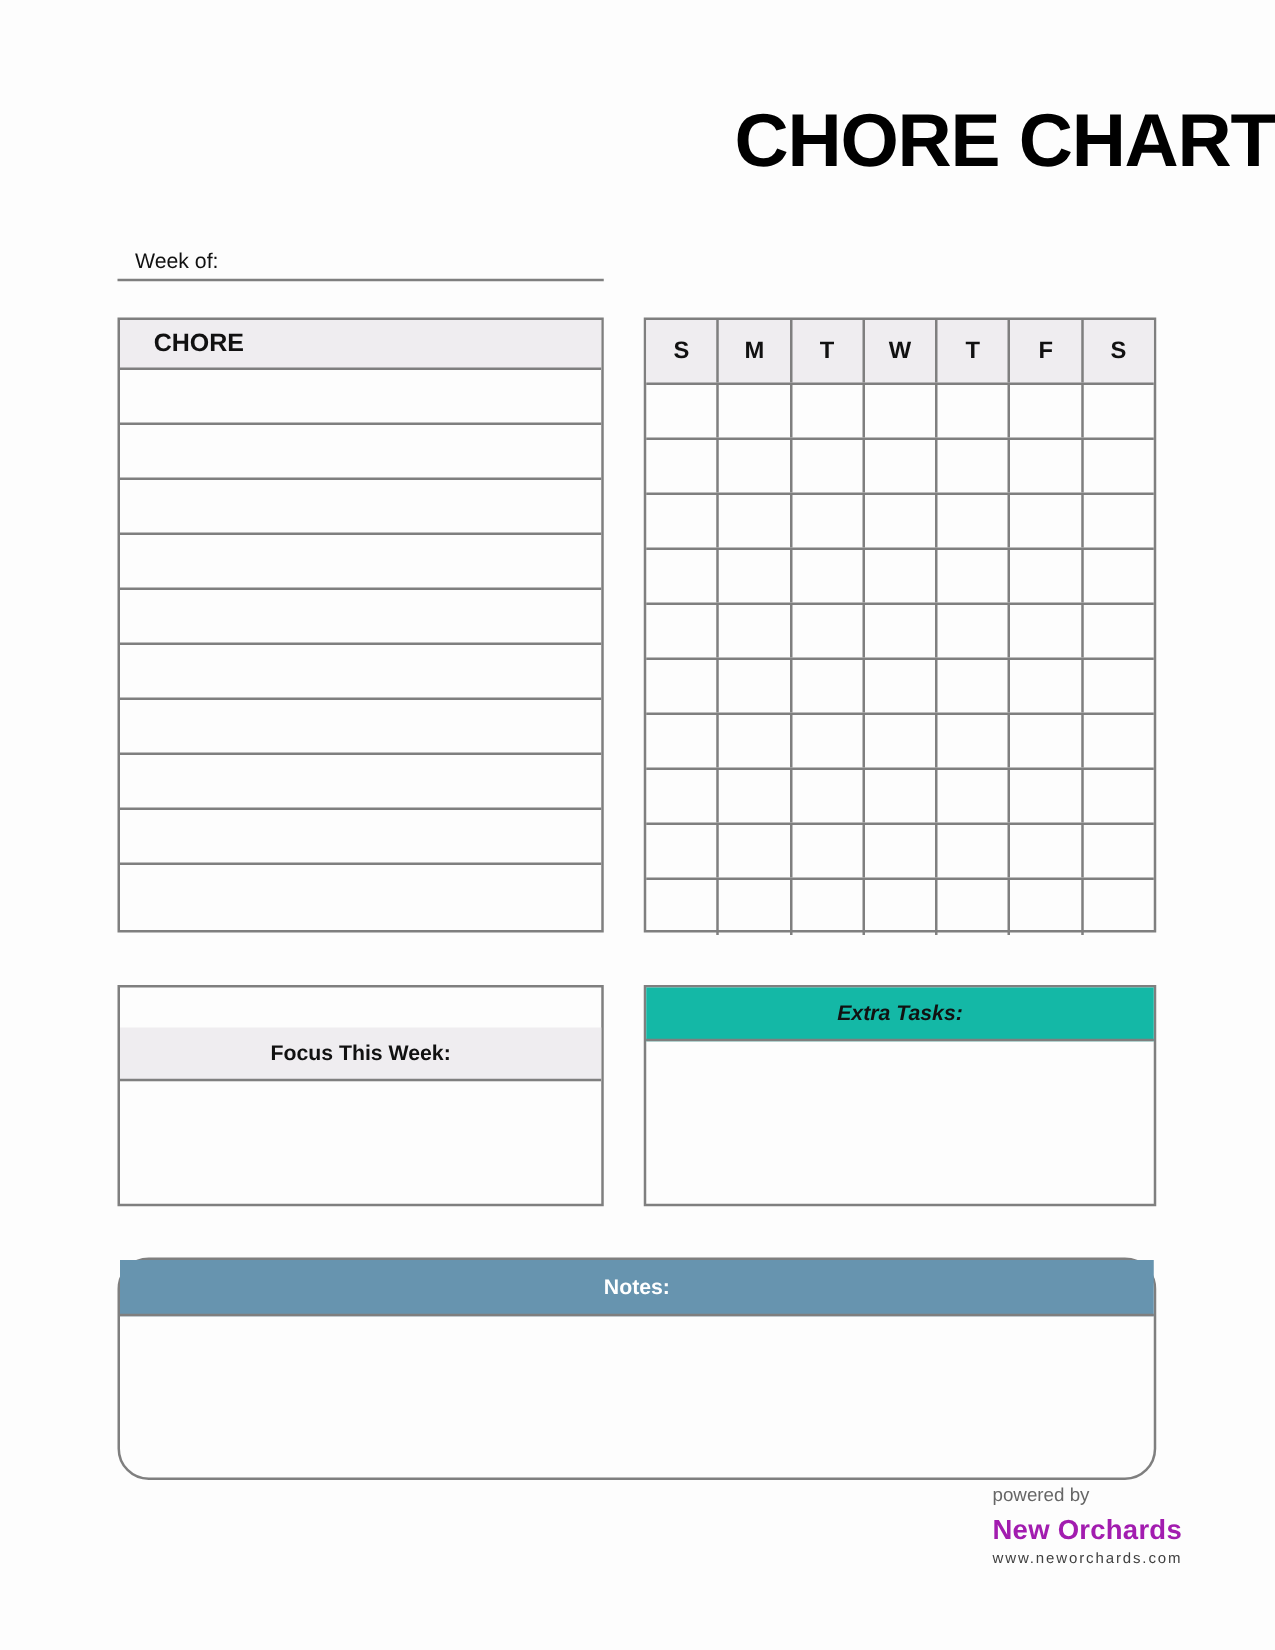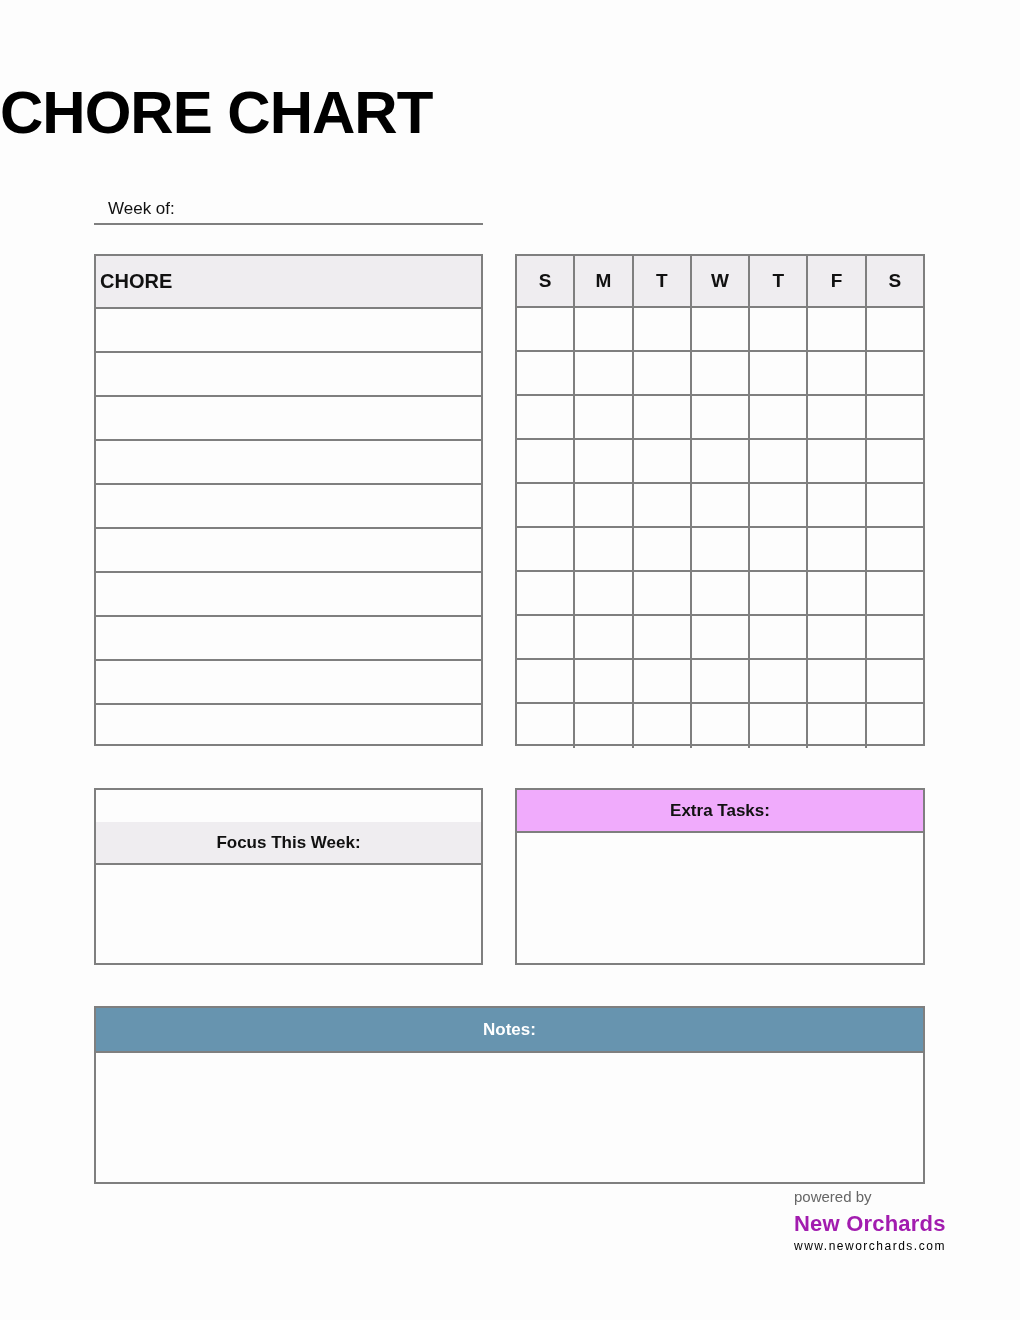--- a/index.html
+++ b/index.html
@@ -1,33 +1,33 @@
 <!DOCTYPE html>
 <html><head>
   <meta charset="utf-8">
   <style>
     * { box-sizing: border-box; margin: 0; padding: 0; }
     html, body { width: 1020px; height: 1320px; background: #fdfdfd; }
     body { position: relative; font-family: "Liberation Sans", sans-serif; color: #111; overflow: hidden; }
     .title {
       position: absolute; left: 0; width: 1020px; top: 78px;
-      text-align: left; font-size: 60px; font-weight: bold; letter-spacing: -1px; color: #000;
+      text-align: right; font-size: 60px; font-weight: bold; letter-spacing: -1px; color: #000;
     }
     .week {
       position: absolute; left: 94px; top: 196px; width: 389px; height: 29px;
       border-bottom: 2px solid #7f7f7f;
     }
     .week span { position: absolute; left: 14px; top: 3px; font-size: 17px; font-weight: normal; }
     .chore-table {
       position: absolute; left: 94px; top: 254px; width: 389px; height: 492px;
       border: 2px solid #7f7f7f; border-collapse: collapse;
     }
     .chore-table .hdr {
-      height: 53px; background: #efedf0; border-bottom: 2px solid #7f7f7f;
-      display: flex; align-items: center; padding-left: 4px;
+      height: 40px; background: #efedf0; border-bottom: 2px solid #7f7f7f;
+      display: flex; align-items: center; padding-left: 27px;
       font-size: 20px; font-weight: bold;
     }
     .chore-table .row { height: 44px; border-bottom: 2px solid #7f7f7f; }
     .chore-table .row:last-child { border-bottom: none; }
     .days {
       position: absolute; left: 515px; top: 254px; width: 410px; height: 492px;
       border: 2px solid #7f7f7f;
     }
     .days .dhdr { display: flex; height: 52px; background: #efedf0; border-bottom: 2px solid #7f7f7f; }
     .days .dcell {
@@ -41,27 +41,27 @@
     .box {
       position: absolute; border: 2px solid #7f7f7f; background: #fdfdfd;
     }
     .box .bhdr {
       height: 43px; border-bottom: 2px solid #7f7f7f; display: flex; align-items: center; justify-content: center;
       font-size: 17px; font-weight: bold;
     }
     .focus { left: 94px; top: 788px; width: 389px; height: 177px; }
     .focus .bhdr { background: #efedf0; margin-top: 32px; }
     .extra { left: 515px; top: 788px; width: 410px; height: 177px; }
-    .extra .bhdr { background: #f0abfc; }
-    .notes { left: 94px; top: 1006px; width: 831px; height: 178px; }
+    .extra .bhdr { background: #14b8a6; font-style: italic; }
+    .notes { left: 94px; top: 1006px; width: 831px; height: 178px; border-radius: 25px; }
     .notes .bhdr { background: #6794af; color: #ffffff; height: 45px; }
     .footer { position: absolute; left: 794px; top: 1188px; width: 180px; }
     .footer .pb { font-size: 15px; color: #666; }
     .footer .brand { font-size: 22px; font-weight: bold; color: #a21caf; margin-top: 6px; letter-spacing: 0.2px; }
-    .footer .url { font-size: 12px; color: #000000; letter-spacing: 1.5px; margin-top: 2px; }
+    .footer .url { font-size: 12px; color: #404040; letter-spacing: 1.5px; margin-top: 2px; }
   </style>
 </head>
 <body>
 
 <div class="title">CHORE CHART</div>
 
 <div class="week">
   <span>Week of:</span>
 </div>
 

